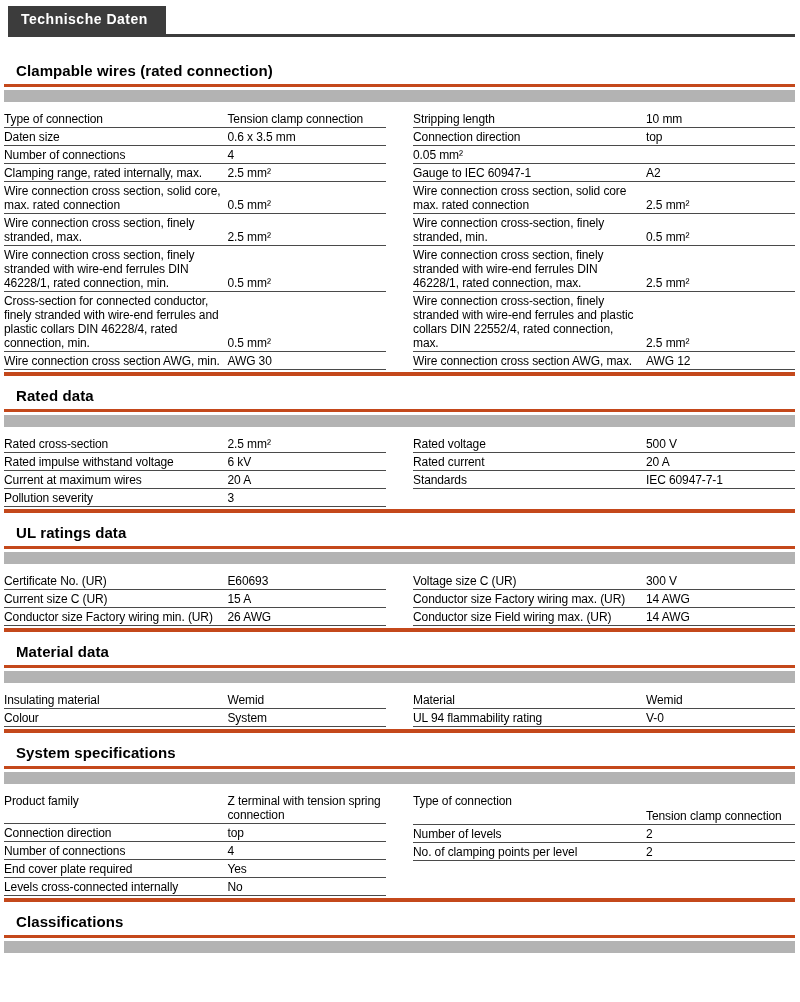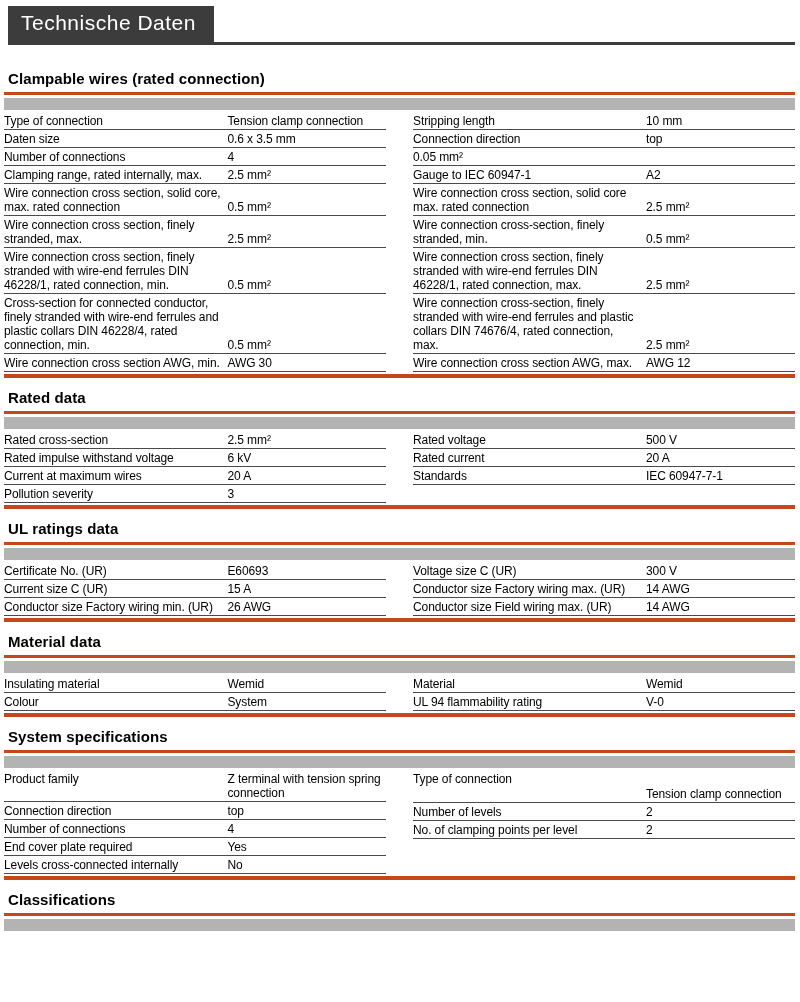--- a/index.html
+++ b/index.html
@@ -14,39 +14,39 @@
 
   
   .title-wrap {
     border-bottom: 3px solid #3c3c3c;
     margin: 0 0 25px 4px;
   }
   .title-box {
     display: inline-block;
     background: #3c3c3c;
     color: #ffffff;
-    font-weight: normal;
-    font-size: 21px;
+    font-weight: bold;
+    font-size: 14px;
     letter-spacing: 0.5px;
     padding: 5px 18px 7px 13px;
   }
 
   
   .section { margin-bottom: 11px; }
   .sec-heading {
     font-size: 15px;
     font-weight: bold;
-    margin: 0 0 5px 4px;
+    margin: 0 0 5px 12px;
     letter-spacing: 0.1px;
   }
   .orange-rule { height: 3px; background: #c4481b; }
   .gray-band { height: 12px; background: #b3b3b3; margin-top: 3px; }
   .section-end { height: 4px; background: #c4481b; margin-top: 2px; }
 
-  .cols { display: flex; gap: 27px; margin-top: 2px; }
+  .cols { display: flex; gap: 27px; margin-top: 8px; }
   .col { flex: 1; min-width: 0; }
 
   .row {
     display: flex;
     flex-wrap: wrap;
     align-items: flex-end;
     border-bottom: 1px solid #4a4a4a;
     padding: 2px 0 1px 0;
     font-size: 12px;
     line-height: 14px;
@@ -151,21 +151,21 @@
     <div class="label">Wire connection cross-section, finely stranded, min.</div>
     <div class="value">0.5 mm²</div>
   </div>
 
   <div class="row">
     <div class="label">Wire connection cross section, finely stranded with wire-end ferrules DIN 46228/1, rated connection, max.</div>
     <div class="value">2.5 mm²</div>
   </div>
 
   <div class="row">
-    <div class="label">Wire connection cross-section, finely stranded with wire-end ferrules and plastic collars DIN 74676/4, rated connection, max.</div>
+    <div class="label">Wire connection cross-section, finely stranded with wire-end ferrules and plastic collars DIN 22552/4, rated connection, max.</div>
     <div class="value">2.5 mm²</div>
   </div>
 
   <div class="row">
     <div class="label">Wire connection cross section AWG, max.</div>
     <div class="value">AWG 12</div>
   </div>
 </div>
     </div>
     <div class="section-end"></div>

